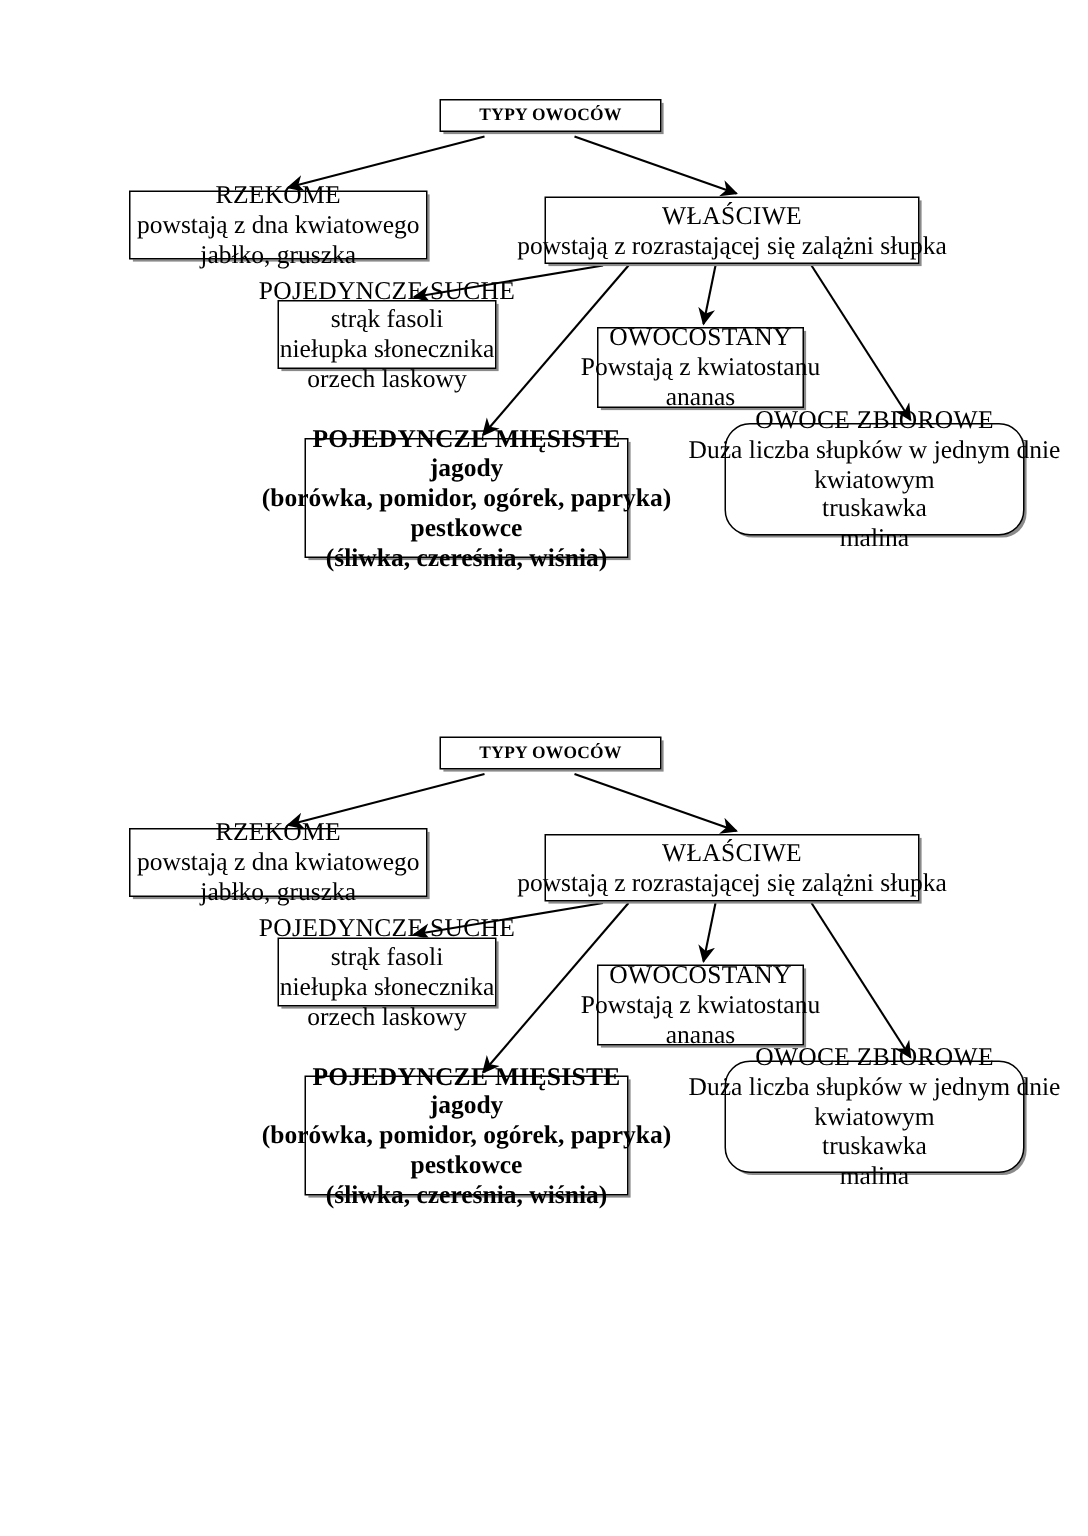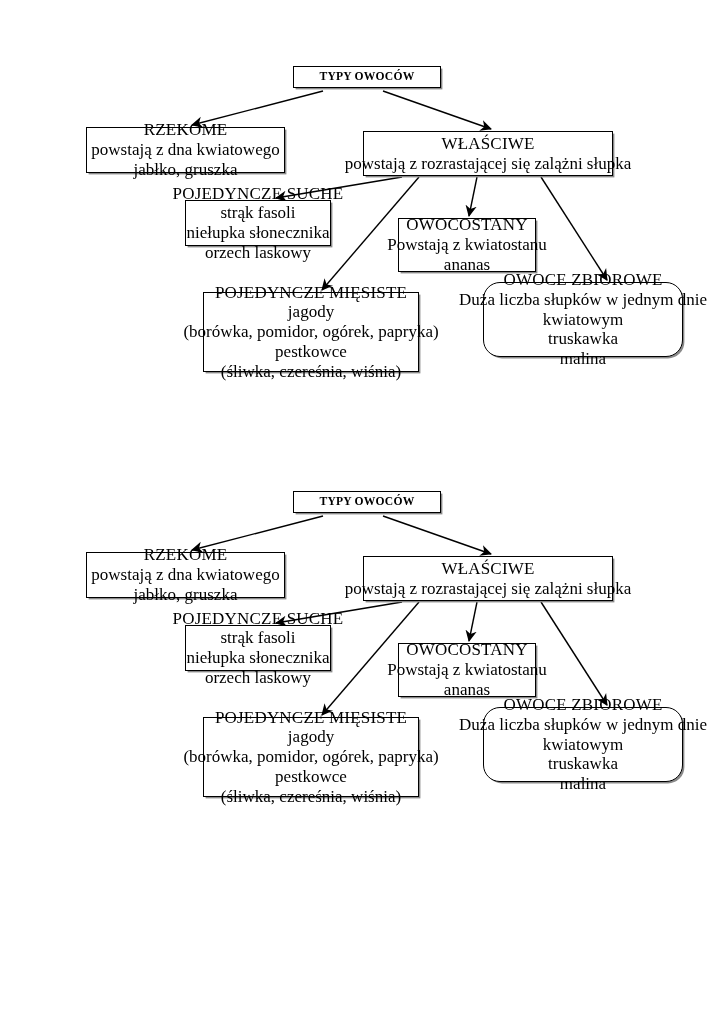--- a/index.html
+++ b/index.html
@@ -63,21 +63,21 @@
     font-size: 11.6px;
     letter-spacing: 0.4px;
   }
 
   
   .n-root      { left: 293px; top:  11px; width: 148px; height: 22px; }
   .n-rzekome   { left:  86px; top:  72px; width: 199px; height: 46px; }
   .n-wlasciwe  { left: 363px; top:  76px; width: 250px; height: 45px; }
   .n-suche     { left: 185px; top: 145px; width: 146px; height: 46px; }
   .n-owocostany{ left: 398px; top: 163px; width: 138px; height: 54px; justify-content: center; }
-  .n-miesiste  { left: 203px; top: 237px; width: 216px; height: 80px; }
+  .n-miesiste  { left: 203px; top: 237px; width: 216px; height: 80px; font-weight: bold; }
   .n-zbiorowe  { left: 483px; top: 227px; width: 200px; height: 75px; border-radius: 17px; }
 </style>
 </head>
 <body>
 
 <div class="page">
 
   <div class="diagram" id="diagram-1">
 
     <svg class="edges" viewBox="0 0 725 340">

